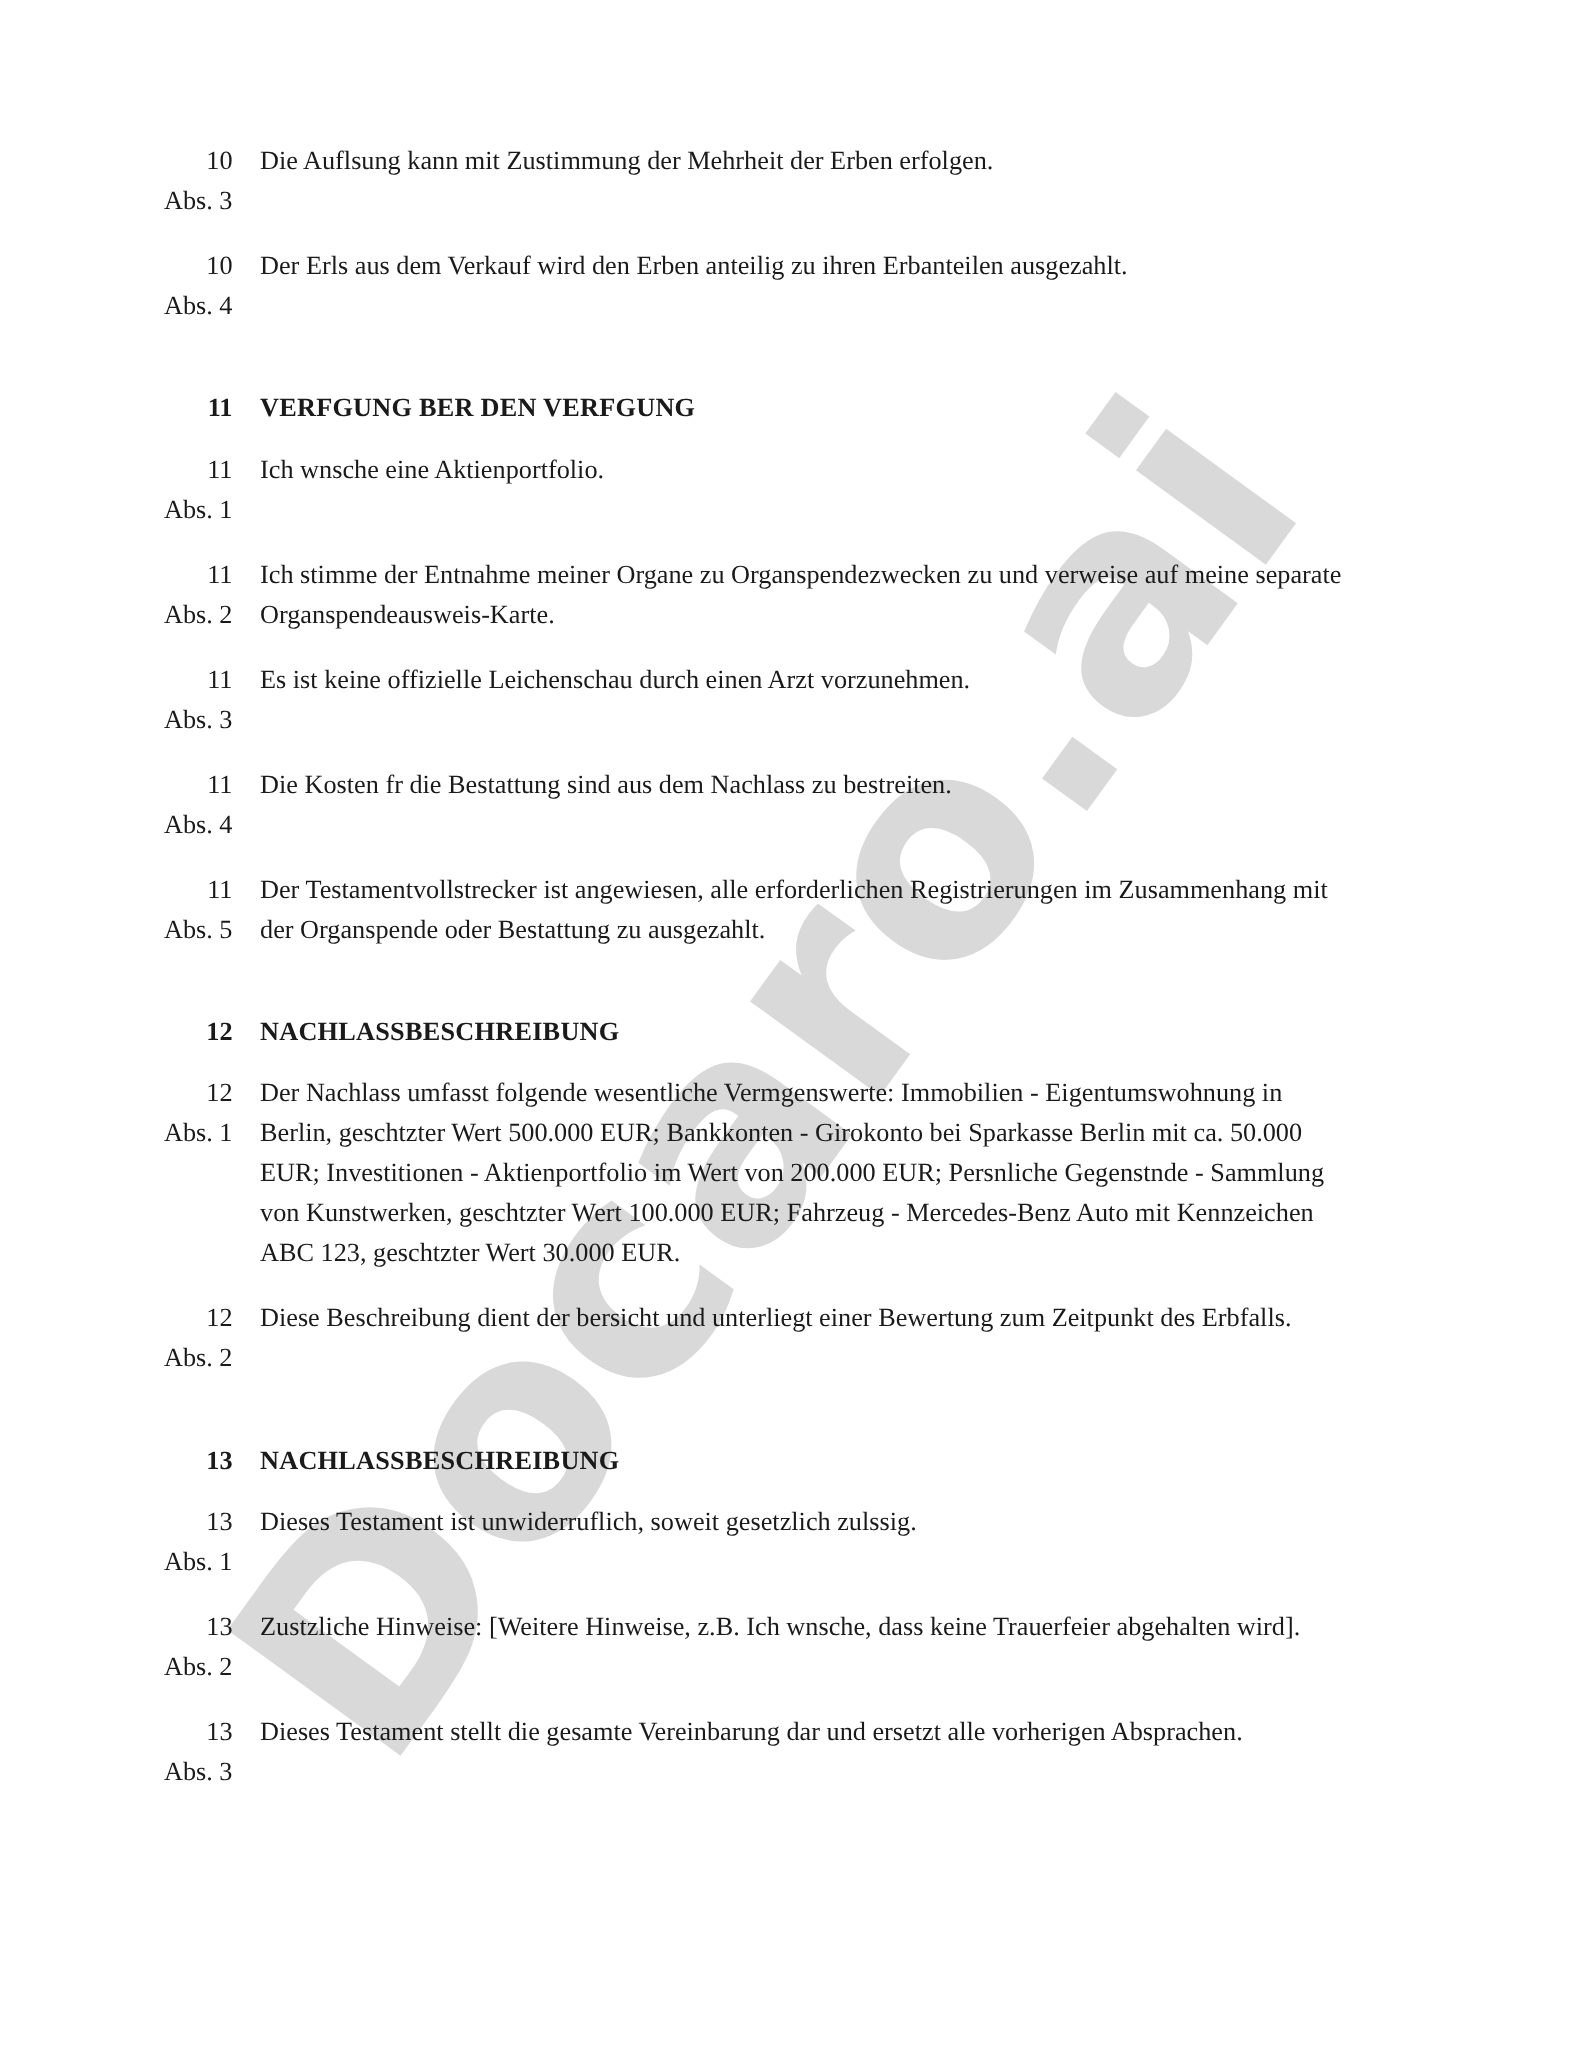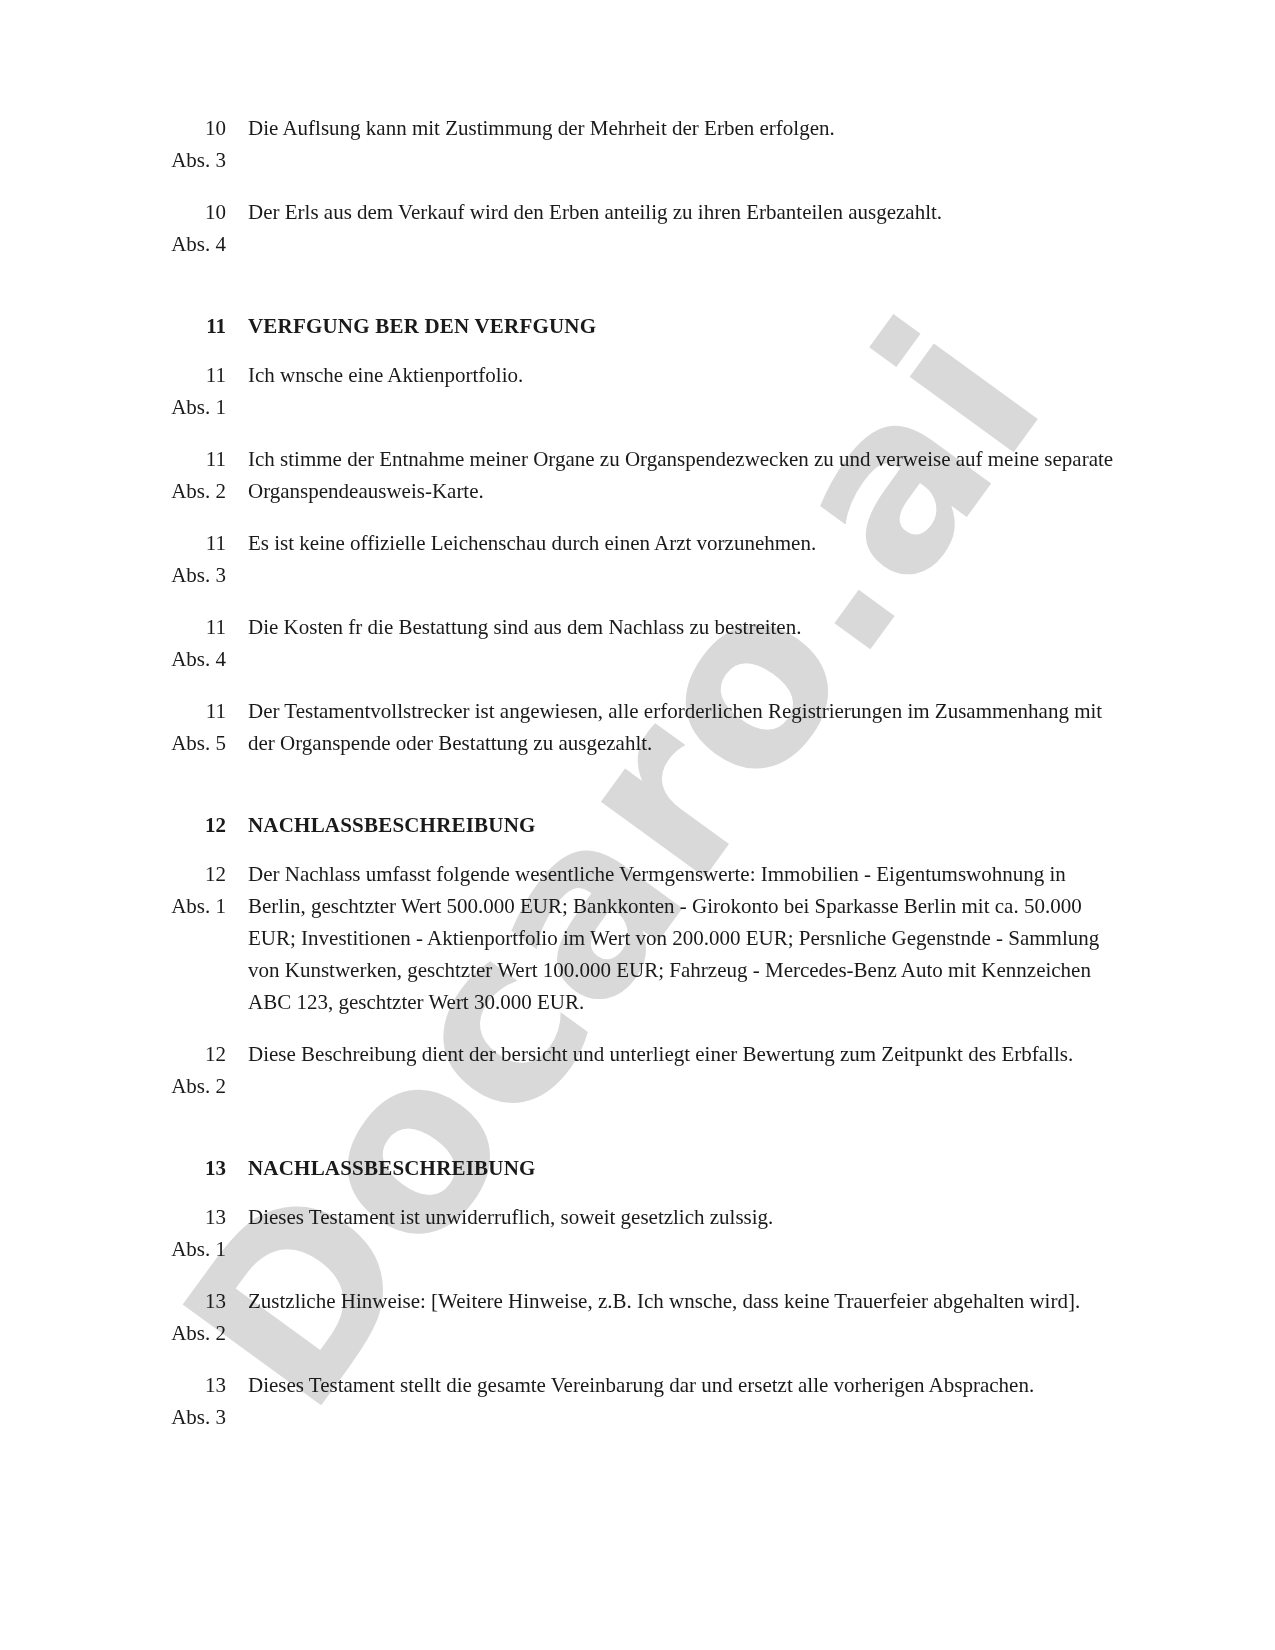--- a/index.html
+++ b/index.html
@@ -30,21 +30,20 @@
     z-index: 0;
     user-select: none;
   }
 
   .content {
     position: absolute;
     top: 112px;
     left: 126px;
     width: 980px;
     z-index: 1;
-    margin-left: 40px;
   }
 
   .row { display: flex; align-items: flex-start; }
 
   .para-row { margin-bottom: 20px; }
 
   .heading-row {
     margin-top: 50px;
     margin-bottom: 17px;
     font-weight: bold;

